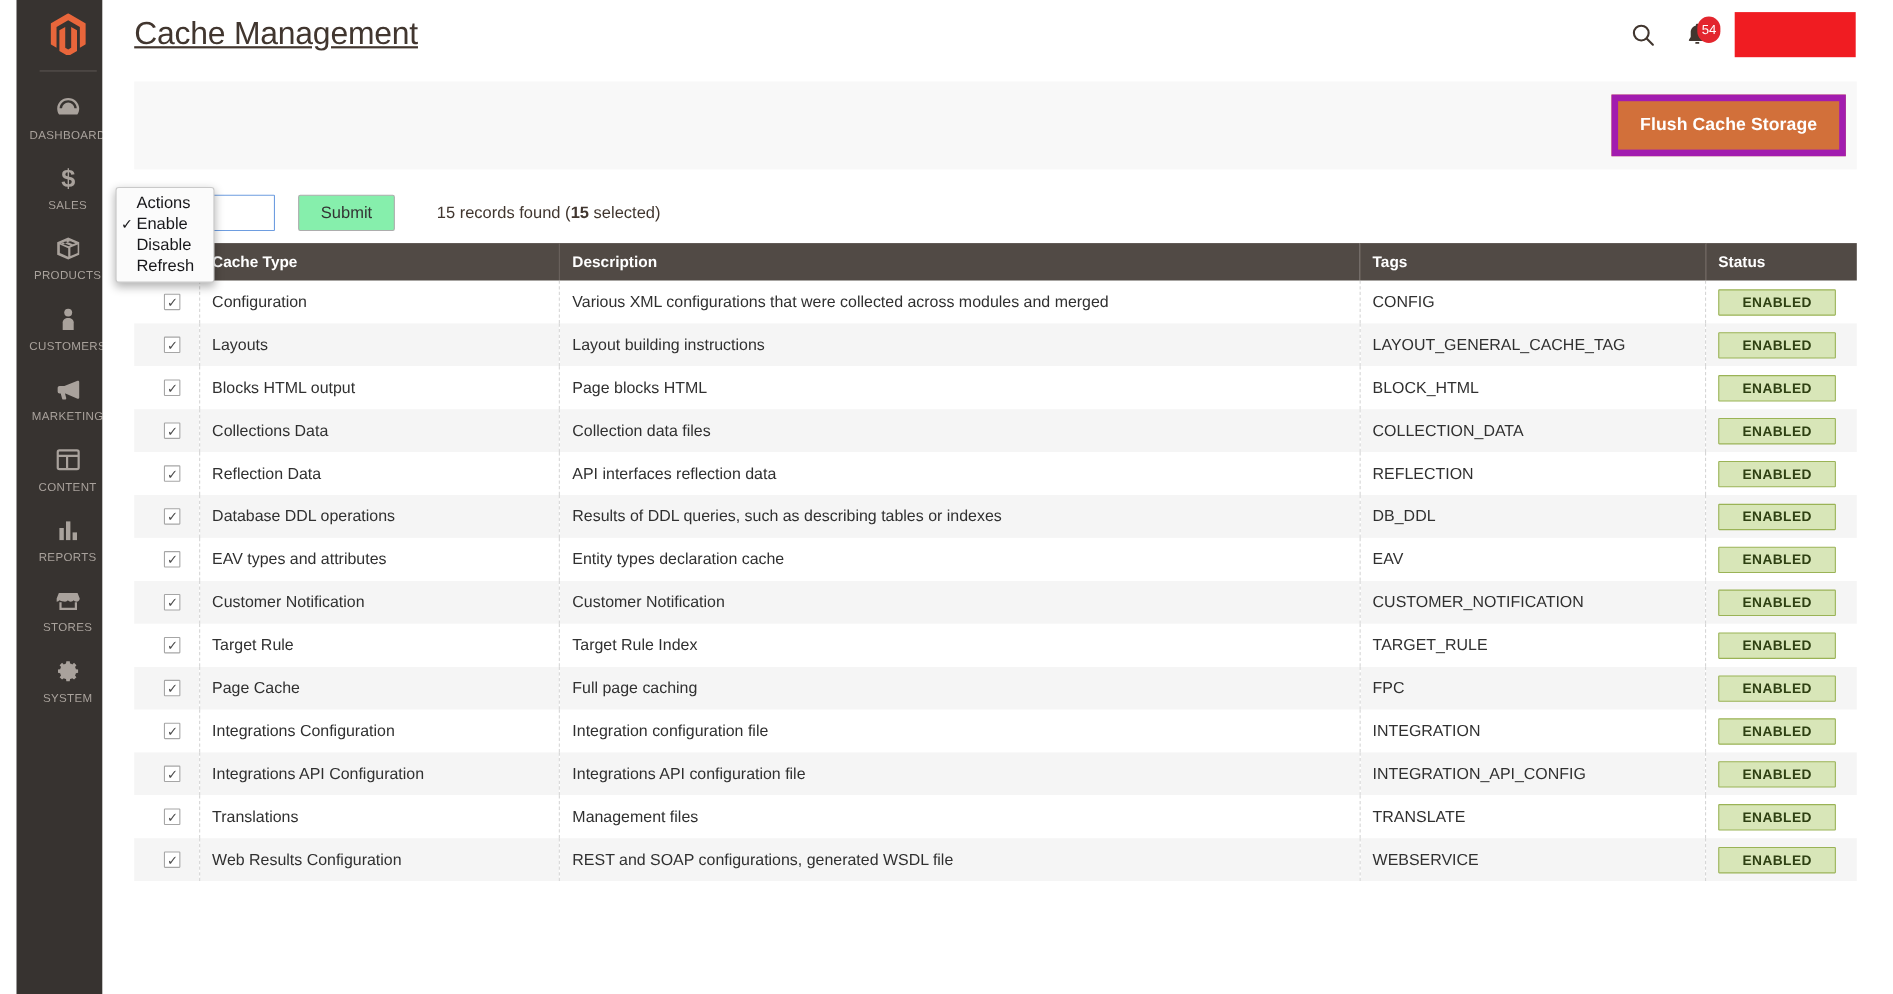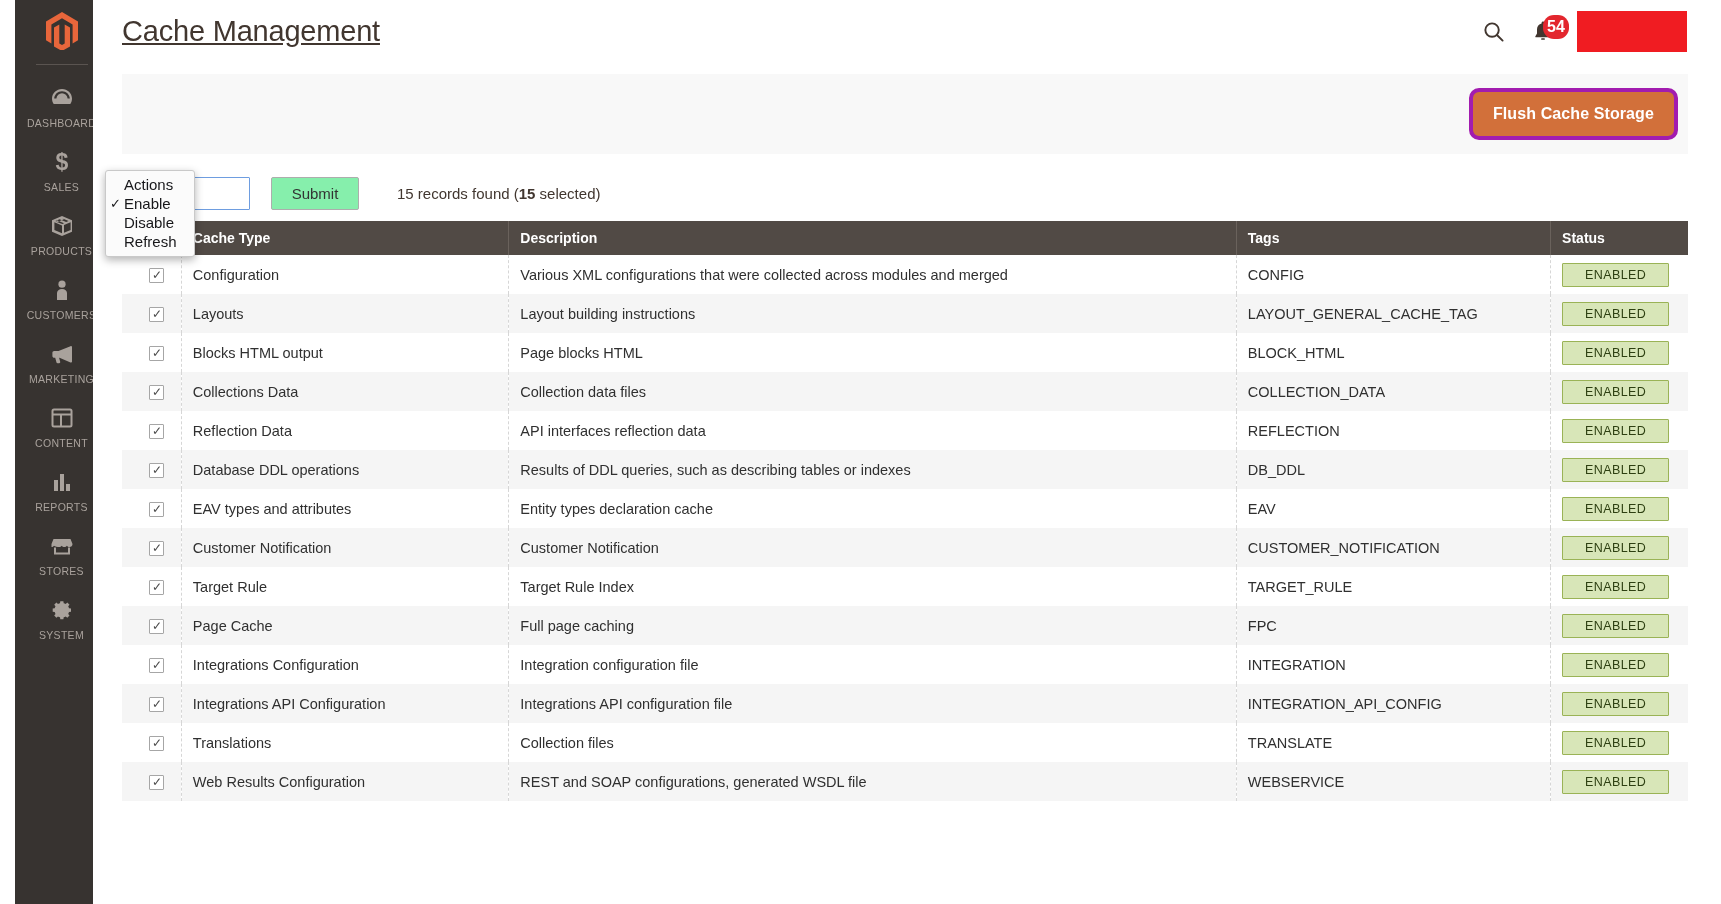--- a/index.html
+++ b/index.html
@@ -88,46 +88,46 @@
     cursor: pointer; margin-left: 6px;
   }
   #notif-badge {
     position: absolute;
     top: 6px; left: 22px;
     min-width: 21px; height: 21px;
     padding: 12px 4px;
     border-radius: 11px;
     background: #e3262e;
     color: #fff;
-    font-size: 16px; font-weight: bold;
+    font-size: 12px; font-weight: normal;
     display: flex; align-items: center; justify-content: center;
     line-height: 1;
   }
   #user-redaction {
     width: 110px; height: 41px;
     background: #f01c22;
     margin-left: 12px;
   }
 
   
   #flush-bar {
     margin: 12px 33px 0 29px;
     height: 80px;
     background: #f8f8f8;
     display: flex; align-items: center; justify-content: flex-end;
     padding-right: 10px;
   }
   #flush-btn {
     background: #d2703a;
-    border: 4px solid #a21caf;
+    border: 6px solid #a21caf;
     color: #ffffff;
     font-size: 16px;
     font-weight: bold;
     padding: 13px 20px;
-    border-radius: 10px;
+    border-radius: 0;
     cursor: pointer;
     font-family: "Liberation Sans", sans-serif;
     letter-spacing: 0.1px;
   }
 
   
   #controls-row {
     margin: 22px 0 0 29px;
     height: 34px;
     display: flex; align-items: center;
@@ -266,21 +266,21 @@
     vertical-align: middle;
   }
   .status-badge {
     display: inline-block;
     width: 107px;
     text-align: center;
     background: #d8e6b8;
     border: 1px solid #9ab356;
     color: #2e4012;
     font-size: 12.5px;
-    font-weight: normal;
+    font-weight: bold;
     letter-spacing: 0.4px;
     padding: 4px 0 4px 0;
     border-radius: 1px;
     font-family: "Liberation Sans", sans-serif;
   }
   td.cell-status { padding-left: 7px; }
 </style>
 </head>
 <body>
 
@@ -512,21 +512,21 @@
           <tr class="row-even">
             <td class="cell-check"><span class="row-checkbox">✓</span></td>
             <td class="cell-type">Integrations API Configuration</td>
             <td class="cell-desc">Integrations API configuration file</td>
             <td class="cell-tags">INTEGRATION_API_CONFIG</td>
             <td class="cell-status"><span class="status-badge">ENABLED</span></td>
           </tr>
           <tr class="row-odd">
             <td class="cell-check"><span class="row-checkbox">✓</span></td>
             <td class="cell-type">Translations</td>
-            <td class="cell-desc">Collection files</td>
+            <td class="cell-desc">Management files</td>
             <td class="cell-tags">TRANSLATE</td>
             <td class="cell-status"><span class="status-badge">ENABLED</span></td>
           </tr>
           <tr class="row-even">
             <td class="cell-check"><span class="row-checkbox">✓</span></td>
             <td class="cell-type">Web Results Configuration</td>
             <td class="cell-desc">REST and SOAP configurations, generated WSDL file</td>
             <td class="cell-tags">WEBSERVICE</td>
             <td class="cell-status"><span class="status-badge">ENABLED</span></td>
           </tr>

